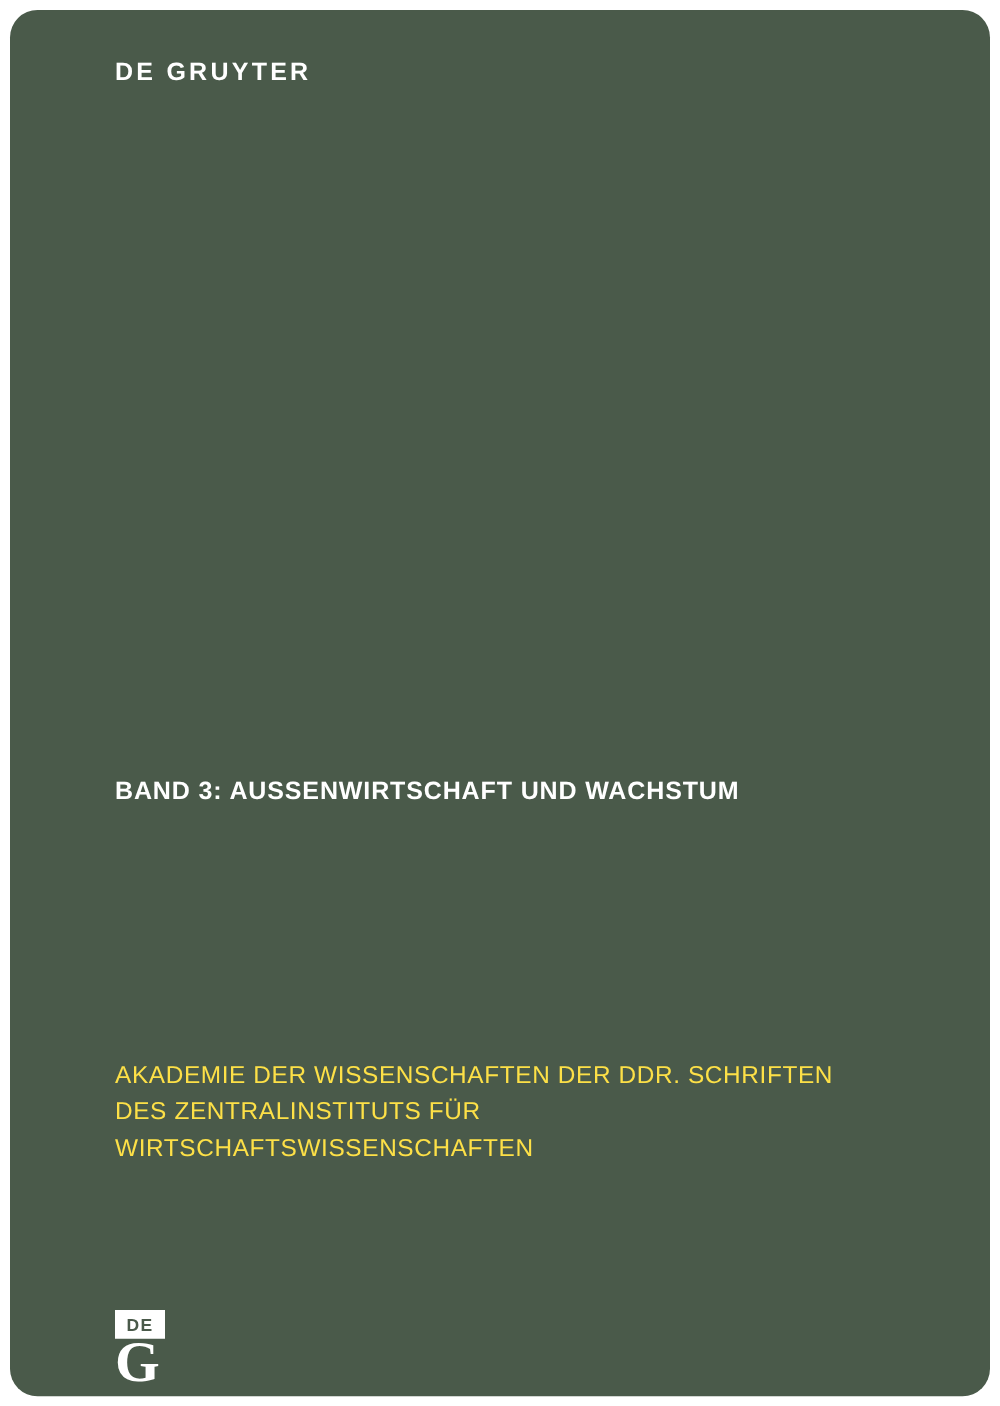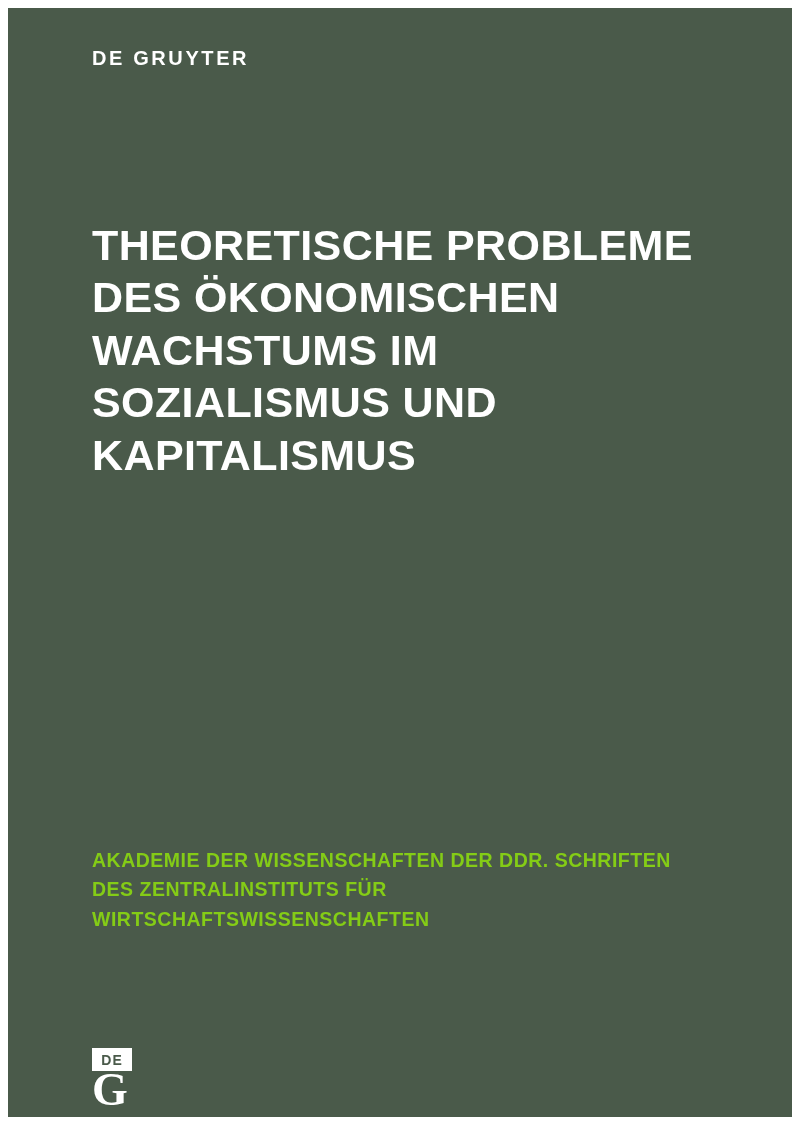--- a/index.html
+++ b/index.html
@@ -18,20 +18,21 @@
     overflow: hidden;
   }
   .cover {
     position: absolute;
     left: 8px;
     top: 8px;
     width: 784px;
     height: 1109px;
     background: #4a5a4a;
     box-sizing: border-box;
+    border-radius: 22px;
   }
   
   .publisher {
     position: absolute;
     left: 84px;
     top: 40px;
     color: #ffffff;
     font-size: 20px;
     font-weight: bold;
     letter-spacing: 2.6px;
@@ -76,23 +77,23 @@
     letter-spacing: 0.7px;
     line-height: 1.3;
     text-transform: uppercase;
   }
   
   .series {
     position: absolute;
     left: 84px;
     top: 838px;
     width: 600px;
-    color: #84cc16;
+    color: #fde047;
     font-size: 19.5px;
-    font-weight: bold;
+    font-weight: normal;
     letter-spacing: 0.5px;
     line-height: 1.5;
     text-transform: uppercase;
   }
   
   .logo {
     position: absolute;
     left: 84px;
     top: 1040px;
     width: 56px;
@@ -130,22 +131,22 @@
 </style>
 </head>
 <body>
 
 <div class="page">
   <div class="cover">
 
     <div class="publisher">DE GRUYTER</div>
 
 
-    <h1 class="title">Theoretische Probleme des ökonomischen Wachstums im Sozialismus und Kapitalismus</h1>
 
+    <div class="volume">Band 3: Außenwirtschaft und Wachstum</div>
 
     <div class="series">Akademie der Wissenschaften der DDR. Schriften des Zentralinstituts für Wirtschaftswissenschaften</div>
 
     <div class="logo">
       <div class="logo-de">DE</div>
       <div class="logo-g">G</div>
     </div>
 
   </div>
 </div>

